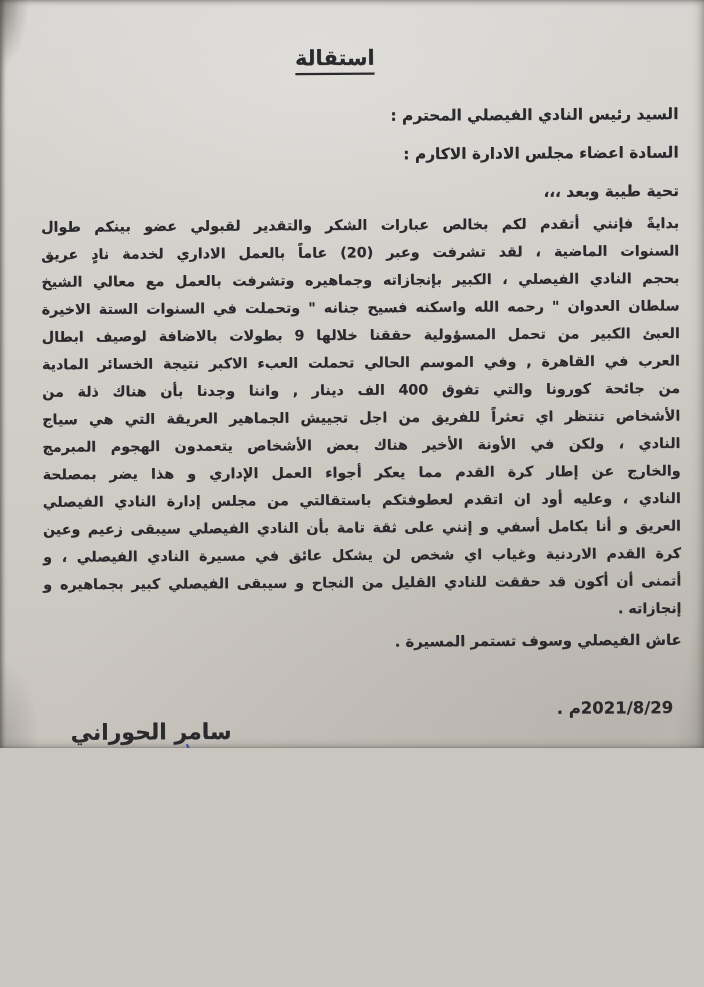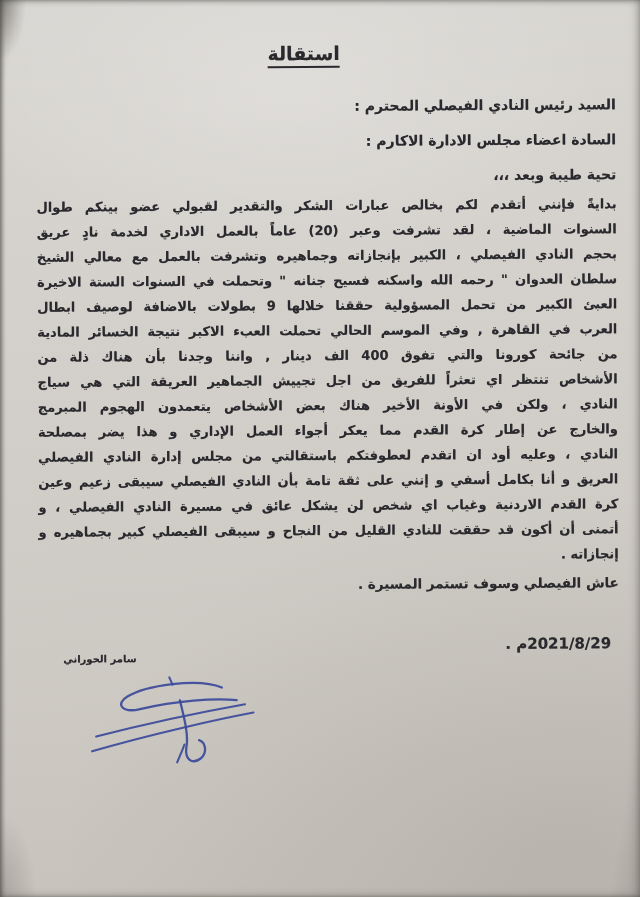--- a/index.html
+++ b/index.html
@@ -4,21 +4,21 @@
 <style>
   html, body { margin: 0; padding: 0; }
   body {
     width: 640px; height: 897px;
     font-family: "DejaVu Sans", sans-serif;
     background: #c9c6c0;
     overflow: hidden;
   }
   .paper {
     position: relative;
-    width: 640px; height: 897px;
+    width: 640px; height: 680px;
     direction: rtl;
     background:
       radial-gradient(ellipse 460px 260px at 45% 10%, rgba(255,255,255,0.20), transparent 70%),
       radial-gradient(ellipse 700px 520px at 88% 96%, rgba(78,73,66,0.13), transparent 72%),
       linear-gradient(100deg, rgba(95,92,88,0.22) 0%, rgba(95,92,88,0) 2.5%, rgba(95,92,88,0) 96%, rgba(95,92,88,0.20) 100%),
       linear-gradient(176deg, #d9d7d3 0%, #d4d1cc 32%, #cecac4 68%, #c7c3bc 100%);
     box-shadow:
       inset 3px 0 4px -1px rgba(50,48,45,0.55),
       inset 0 3px 6px -2px rgba(70,68,64,0.35),
       inset -6px 0 10px -4px rgba(70,68,64,0.38),
@@ -77,21 +77,21 @@
   .closing {
     position: absolute; top: 576px; right: 22px;
     font-size: 13.5px;
   }
   .date-line {
     position: absolute; top: 636px; right: 30px;
     font-size: 15px;
   }
   .signer-name {
     position: absolute; top: 652px; left: 62px;
-    font-size: 10px;
+    font-size: 20px;
   }
   .signature-svg {
     position: absolute; top: 668px; left: 86px;
     width: 168px; height: 104px;
   }
   .signature-svg path {
     fill: none;
     stroke: #3b4a9b;
     stroke-linecap: round;
     stroke-linejoin: round;

